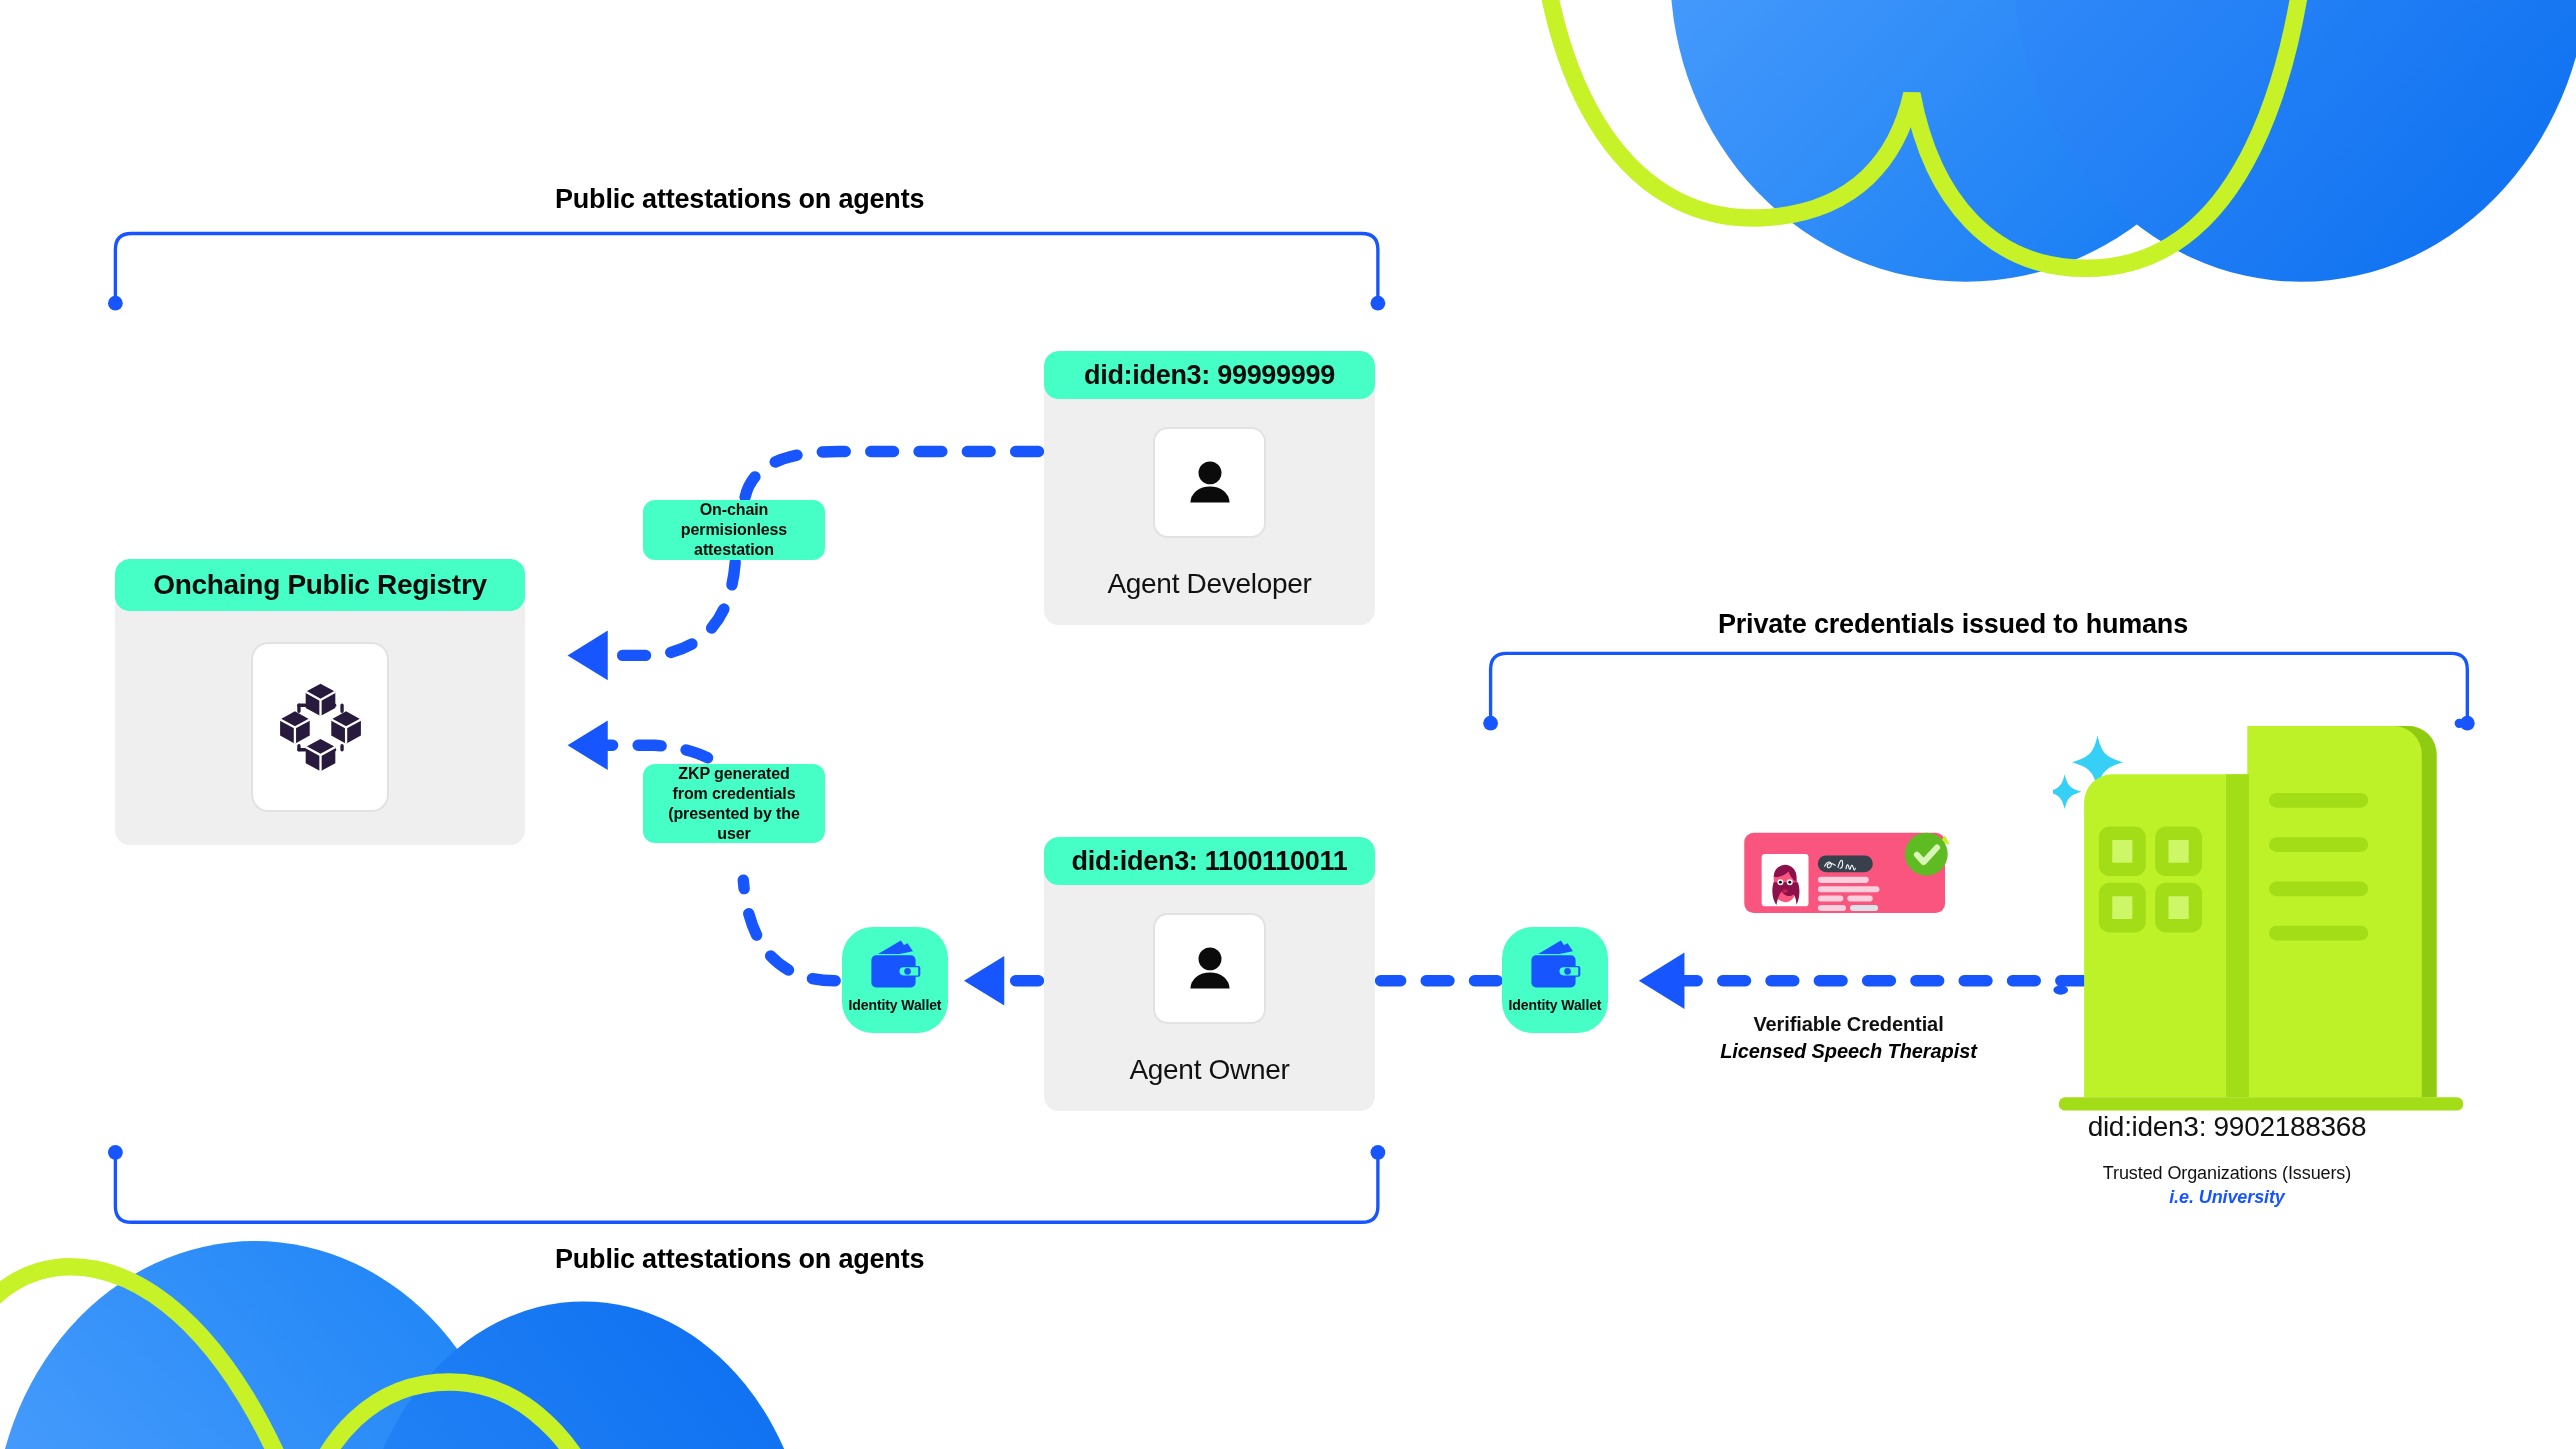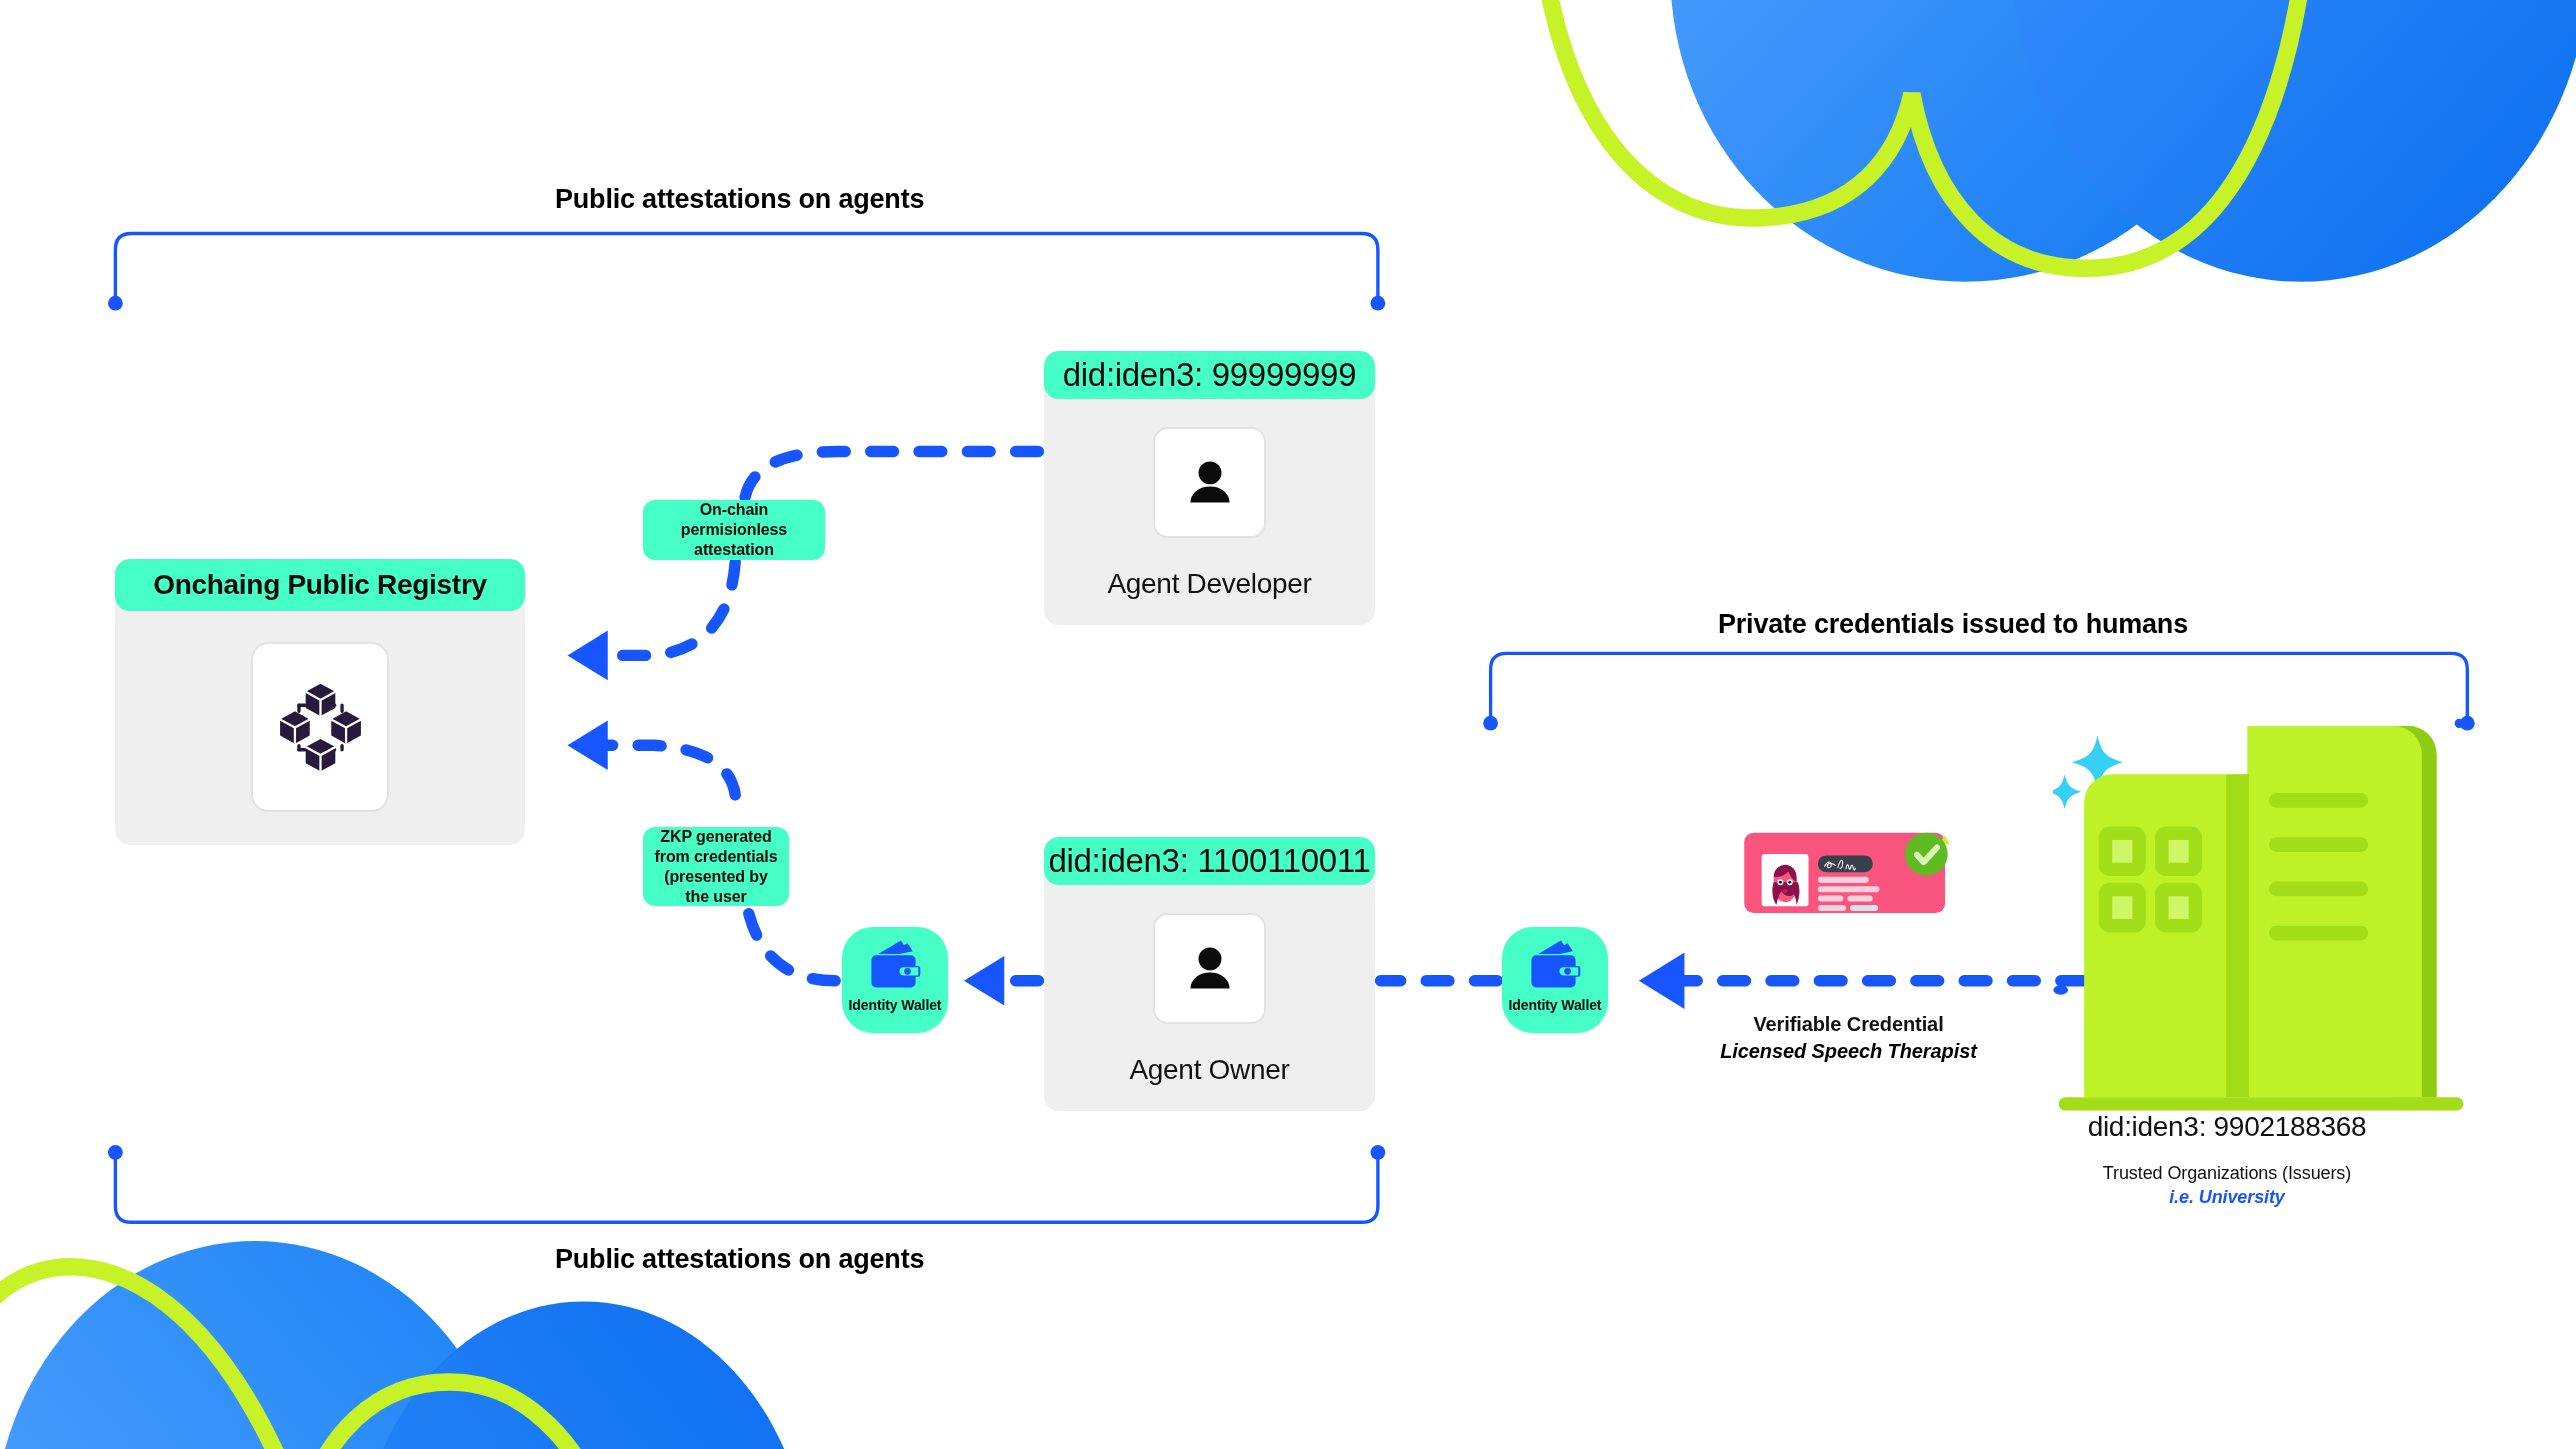--- a/index.html
+++ b/index.html
@@ -19,21 +19,21 @@
   }
   #title-top{left:555px;top:184px;font-size:27px;}
   #title-bottom{left:555px;top:1244px;font-size:27px;}
   #title-right{left:1718px;top:609px;font-size:27px;}
 
   
   .card{position:absolute;border-radius:14.8px;background:#efefef;overflow:hidden;}
   .card .chip{
     background:#45ffc6;border-radius:14.8px;
     display:flex;align-items:center;justify-content:center;
-    font-size:33px;font-weight:400;color:#0b0b0b;letter-spacing:-0.3px;
+    font-size:27px;font-weight:700;color:#0b0b0b;letter-spacing:-0.3px;
   }
   .card .body{display:flex;flex-direction:column;align-items:center;}
   .avatar-tile{
     background:#fff;border:2.7px solid #e2e2e2;border-radius:14.8px;
     display:flex;align-items:center;justify-content:center;
   }
   .card .role{font-size:28px;font-weight:400;color:#111;letter-spacing:-0.3px;}
 
   #card-dev{left:1044px;top:351px;width:331px;height:274px;}
   #card-dev .chip{height:48px;}
@@ -50,21 +50,21 @@
   #card-registry .avatar-tile{width:134px;height:166px;margin-top:31px;border-radius:17.4px;}
 
   
   .note{
     position:absolute;background:#45ffc6;border-radius:12px;
     display:flex;align-items:center;justify-content:center;text-align:center;
     font-size:16px;font-weight:700;color:#0b0b0b;line-height:1.25;
     letter-spacing:-0.1px;padding:0 9.4px;box-sizing:border-box;
   }
   #note-attestation{left:643px;top:500px;width:182px;height:60px;}
-  #note-zkp{left:643px;top:827px;width:146px;height:79px;}
+  #note-zkp{left:643px;top:764px;width:182px;height:79px;}
 
   
   .wallet{
     position:absolute;background:#45ffc6;border-radius:31px;
     display:flex;flex-direction:column;align-items:center;justify-content:flex-start;
   }
   .wallet .wlabel{font-size:14px;font-weight:700;color:#0b0b0b;letter-spacing:-0.1px;}
   #wallet-left{left:842px;top:927px;width:106px;height:106px;}
   #wallet-right{left:1502px;top:927px;width:106px;height:106px;}
   .wallet svg{margin-top:12px;}

